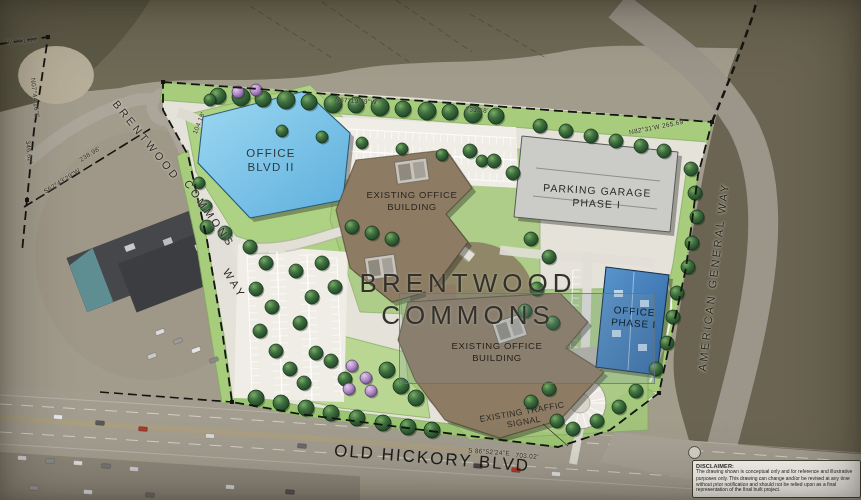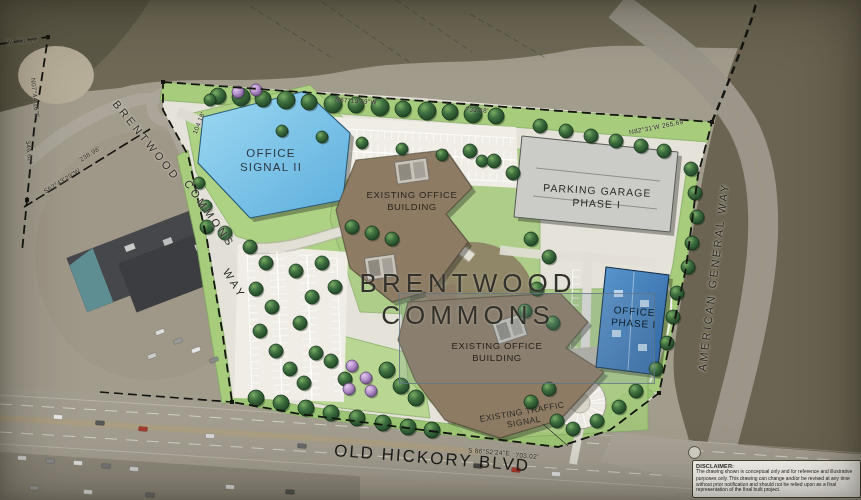--- a/index.html
+++ b/index.html
@@ -811,21 +811,21 @@
 </svg>
 
 <div class="overlay-box"></div>
 
 <div class="lbl halo" style="left:146px;top:141px;font-size:11px;letter-spacing:3px;transform:translate(-50%,-50%) rotate(51deg);">BRENTWOOD</div>
 <div class="lbl halo" style="left:209px;top:214px;font-size:11px;letter-spacing:3px;transform:translate(-50%,-50%) rotate(55deg);">COMMONS</div>
 <div class="lbl halo" style="left:234px;top:284px;font-size:11px;letter-spacing:3px;transform:translate(-50%,-50%) rotate(58deg);">WAY</div>
 
 <div class="lbl bldg-lbl" style="left:271px;top:160px;font-size:11.5px;letter-spacing:1.2px;color:#2e3a42;">
   <div>OFFICE</div>
-  <div>SIGNAL II</div>
+  <div>BLVD II</div>
 </div>
 <div class="lbl bldg-lbl" style="left:412px;top:201px;font-size:9.5px;letter-spacing:.6px;color:#2b2620;">
   <div>EXISTING OFFICE</div>
   <div>BUILDING</div>
 </div>
 <div class="lbl bldg-lbl" style="left:597px;top:197px;font-size:10.5px;letter-spacing:1px;color:#2b2b28;transform:translate(-50%,-50%) rotate(3deg);">
   <div>PARKING GARAGE</div>
   <div>PHASE I</div>
 </div>
 <div class="lbl bldg-lbl" style="left:497px;top:352px;font-size:9.5px;letter-spacing:.6px;color:#241f19;">

